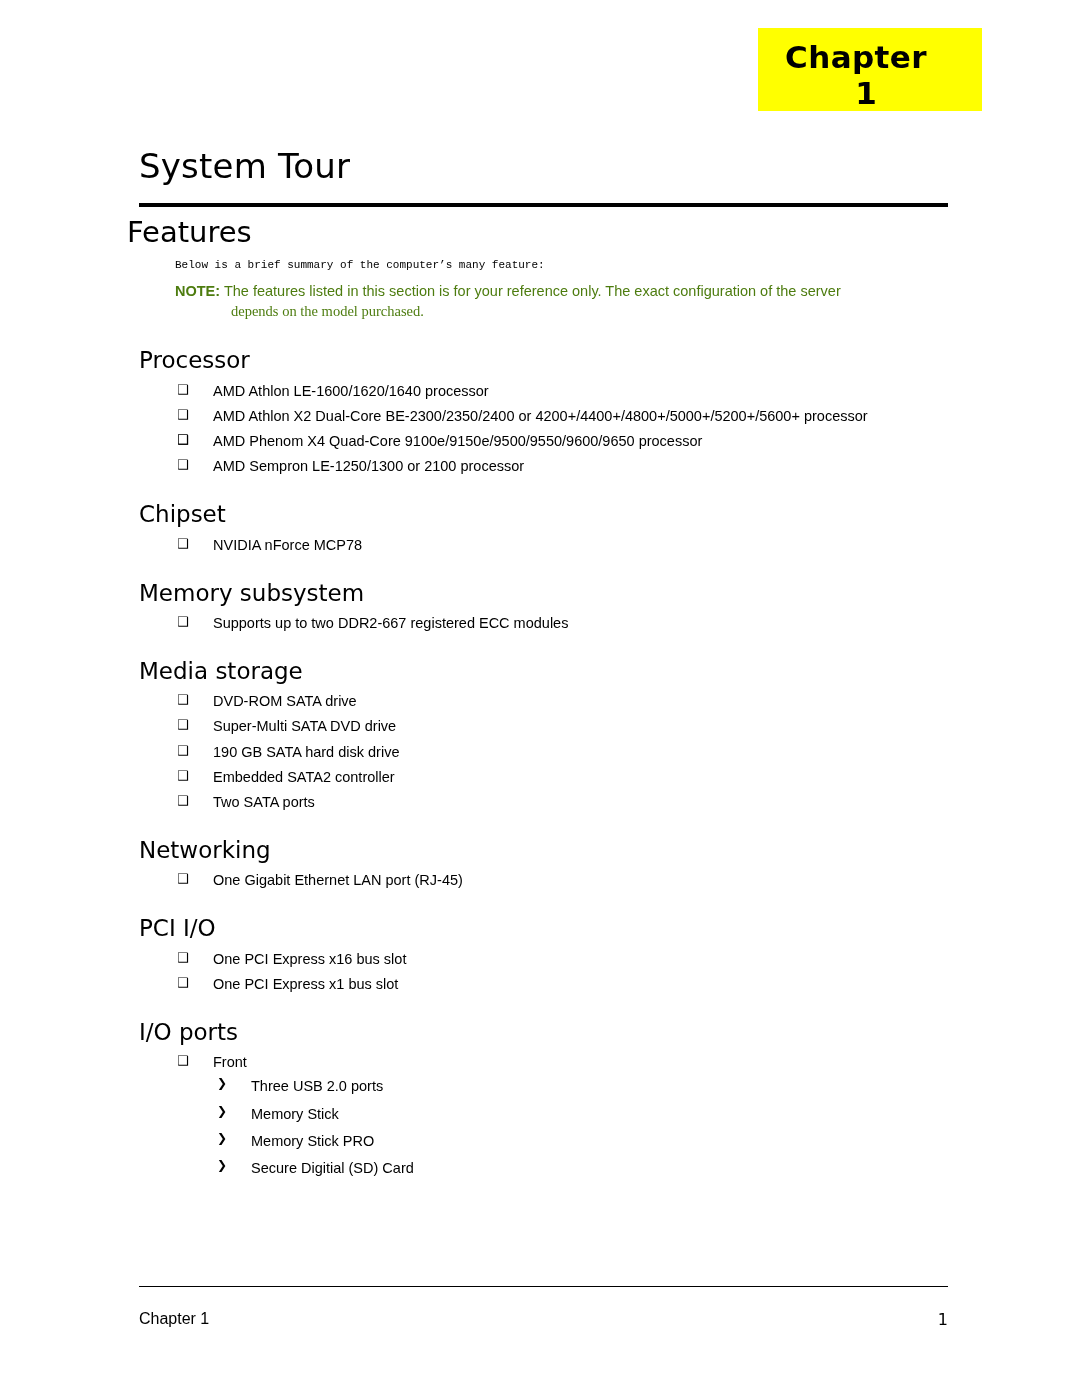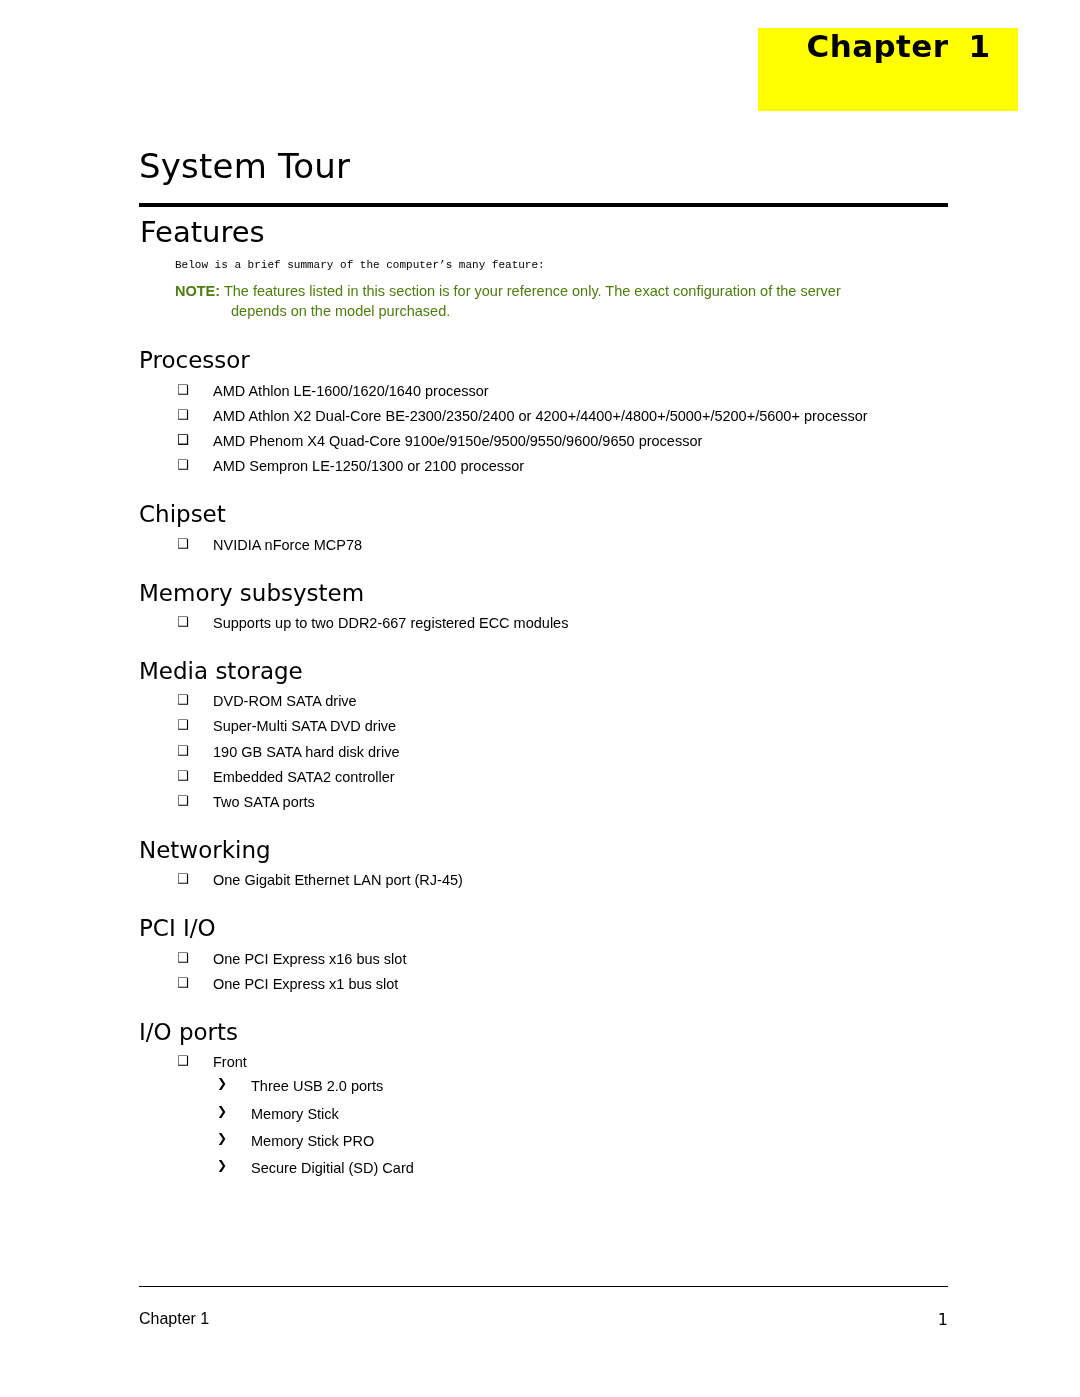--- a/index.html
+++ b/index.html
@@ -14,28 +14,29 @@
     background: #ffffff;
     font-family: "DejaVu Sans", sans-serif;
     overflow: hidden;
   }
 
   
   .chapter-banner {
     position: absolute;
     left: 758px;
     top: 28px;
-    width: 260px;
+    width: 224px;
     height: 83px;
     background: #ffff00;
     display: flex;
-    align-items: flex-start;
+    align-items: center;
     justify-content: flex-end;
     padding-right: 28px;
     box-sizing: border-box;
+    flex-direction: column;
   }
   .chapter-banner .chap-word {
     font-family: "DejaVu Sans", sans-serif;
     font-weight: bold;
     font-size: 31px;
     color: #000000;
     letter-spacing: 0.4px;
   }
   .chapter-banner .chap-num {
     font-family: "DejaVu Sans", sans-serif;
@@ -61,21 +62,21 @@
     left: 139px;
     top: 203px;
     width: 809px;
     height: 4px;
     background: #000000;
   }
 
   
   .h1 {
     position: absolute;
-    left: 140px;
+    left: 127px;
     top: 215px;
     font-size: 29px;
     font-weight: normal;
     color: #000000;
   }
 
   
   .content {
     position: absolute;
     left: 139px;
@@ -96,20 +97,21 @@
     font-size: 14.5px;
     color: #4d7c0f;
     margin-left: 36px;
     line-height: 1.35;
     margin-bottom: 20px;
   }
   .note b { font-weight: bold; }
   .note .cont {
     display: block;
     margin-left: 56px;
+    font-family: Liberation Serif, serif;
   }
 
   .h2 {
     font-family: "DejaVu Sans", sans-serif;
     font-size: 23px;
     font-weight: normal;
     color: #000000;
     margin: 27px 0 8px 0;
     line-height: 1.1;
   }

